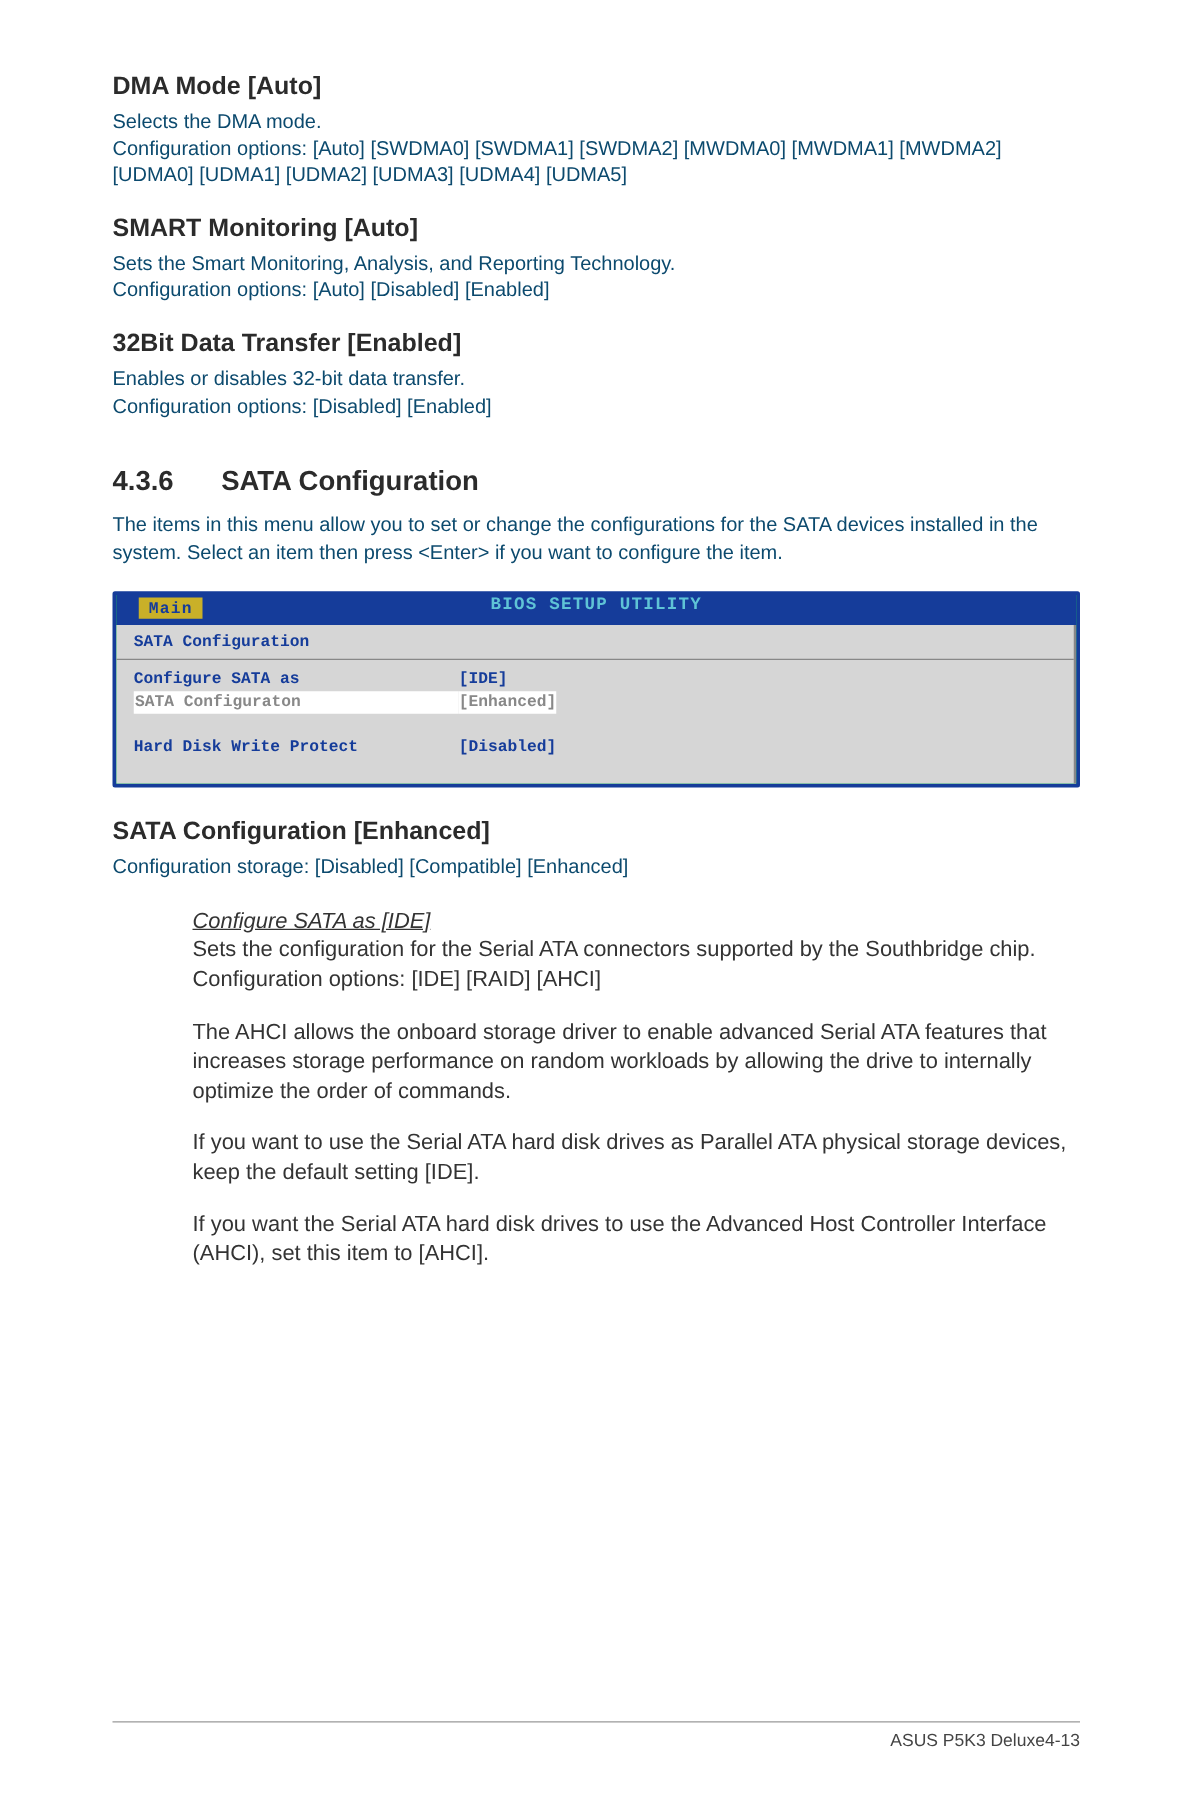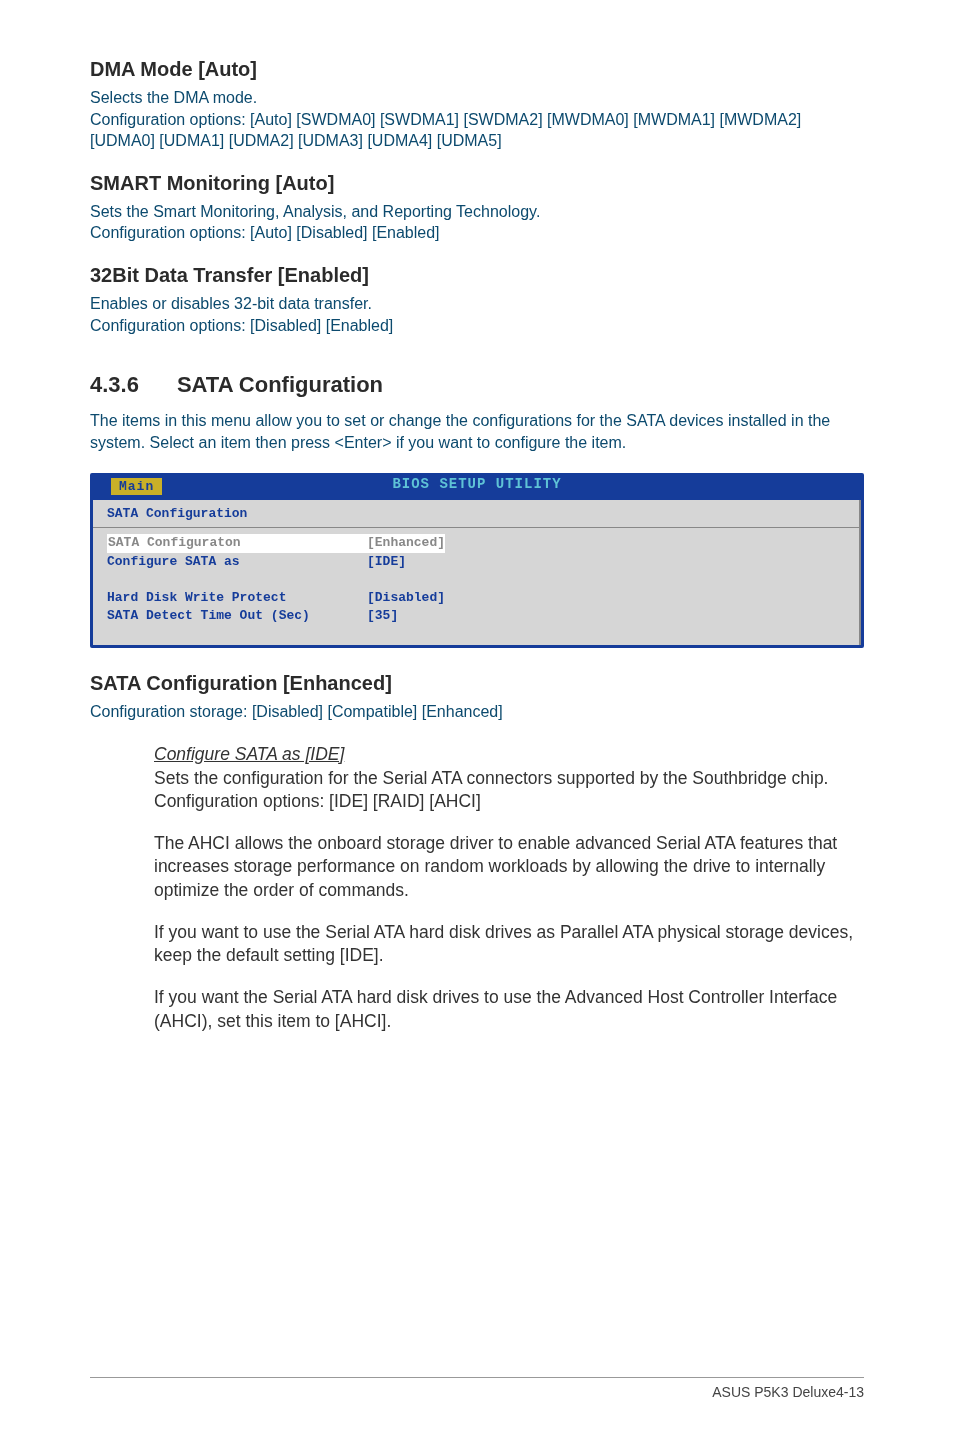--- a/index.html
+++ b/index.html
@@ -151,38 +151,34 @@
 
 <div class="bios-box">
   <div class="bios-titlebar">
     <span class="bios-tab">Main</span>
     <span>BIOS SETUP UTILITY</span>
   </div>
   <div class="bios-body">
     <div class="bios-left">
       <div class="bios-heading">SATA Configuration</div>
       <div class="bios-sep"></div>
+      <div class="bios-row">
+        <span class="bios-label"> Configure SATA as</span>
+        <span class="bios-val">[IDE]</span>
+      </div>
       <div class="bios-row selected">
         <span class="bios-label">SATA Configuraton</span>
         <span class="bios-val">[Enhanced]</span>
-      </div>
-      <div class="bios-row">
-        <span class="bios-label"> Configure SATA as</span>
-        <span class="bios-val">[IDE]</span>
       </div>
       <div class="bios-row">
         <span class="bios-label">&nbsp;</span>
       </div>
       <div class="bios-row">
         <span class="bios-label">Hard Disk Write Protect</span>
         <span class="bios-val">[Disabled]</span>
-      </div>
-      <div class="bios-row">
-        <span class="bios-label">SATA Detect Time Out (Sec)</span>
-        <span class="bios-val">[35]</span>
       </div>
     </div>
   </div>
 </div>
 
 <div class="sec-head">SATA Configuration [Enhanced]</div>
 <div class="body-text">Configuration storage: [Disabled] [Compatible] [Enhanced]</div>
 
 <div class="indent-block">
   <p class="subhead">Configure SATA as [IDE]</p>

